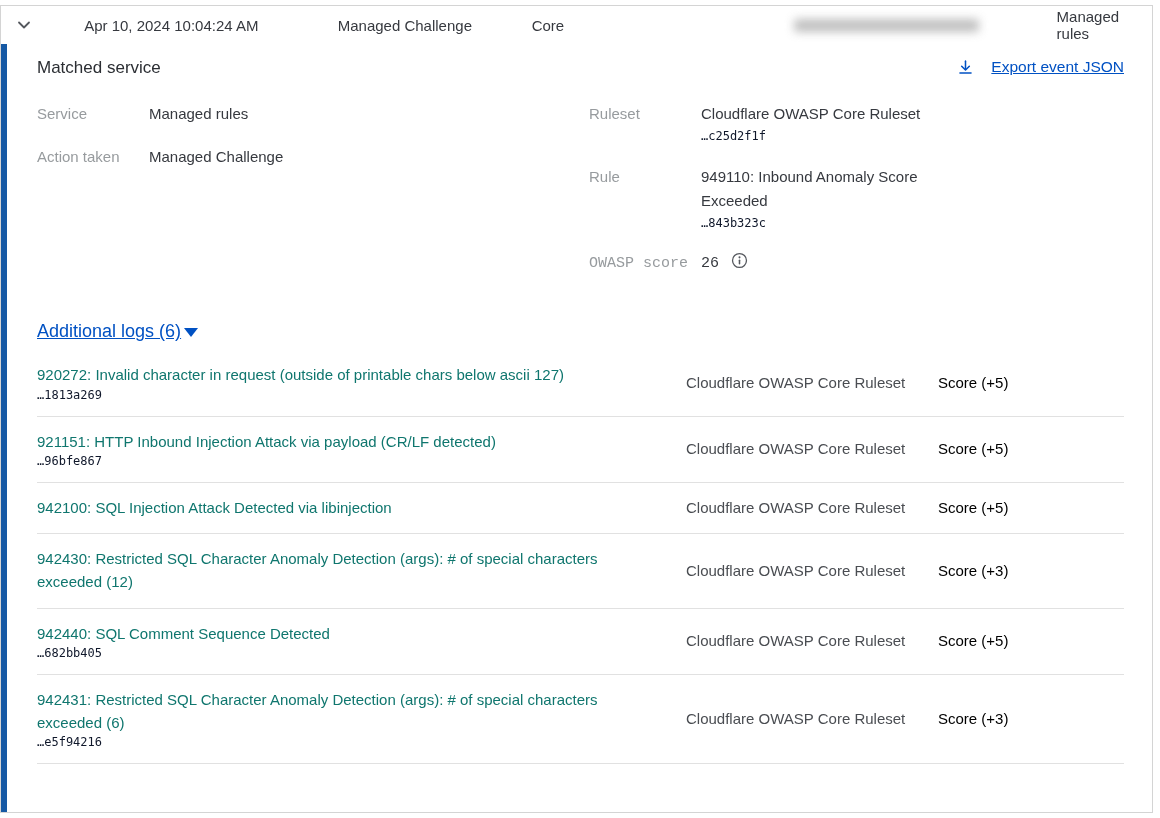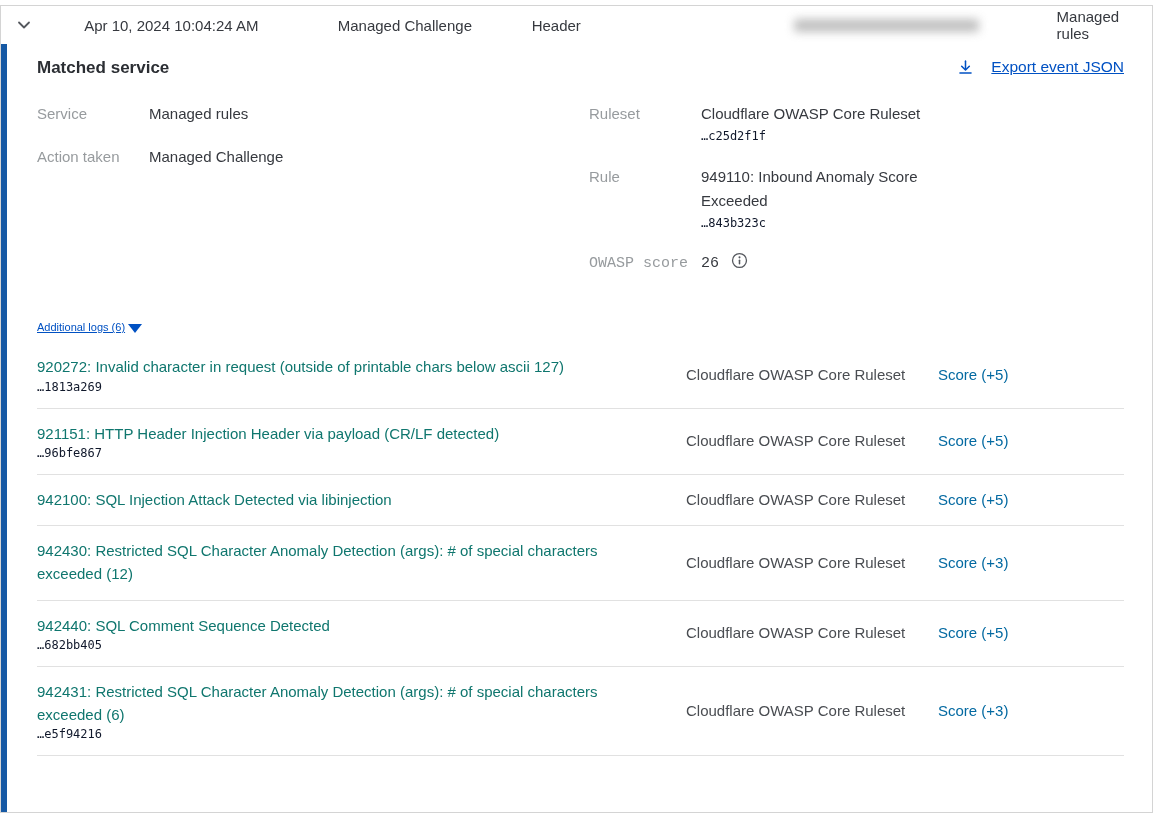--- a/index.html
+++ b/index.html
@@ -33,72 +33,72 @@
   .col-service{ margin-left:38px; }
   
   .panel{
     border-left:6px solid #1659a4;
     height:770px;
     padding:14px 28px 0 30px;
   }
   .panel-header{
     display:flex; justify-content:space-between; align-items:flex-start;
   }
-  .panel-title{ font-size:17px; font-weight:700; color:#2b2e33; }
+  .panel-title{ font-size:17px; font-weight:400; color:#2b2e33; }
   .export-link{
     display:flex; align-items:center; gap:17px;
     color:#0051c3; font-size:15.5px; text-decoration:none; cursor:pointer;
   }
   .export-link .label{ text-decoration:underline; }
   
   .details{ display:flex; margin-top:24px; }
   .details-left{ width:552px; }
   .details-right{ width:500px; }
   .field{ display:flex; margin-bottom:19px; line-height:1.6; }
   .field .lbl{ width:112px; color:#979b9e; flex-shrink:0; }
   .field .val{ color:#36393f; max-width:240px; }
   .hash{ font-family:"DejaVu Sans Mono", monospace; font-size:12px; color:#0f172a; margin-top:1px; }
   .owasp-val{ display:flex; gap:12px; }
   .info-icon{ display:inline-flex; cursor:pointer; }
   
   .logs-toggle{
     margin-top:26px; display:inline-flex; align-items:center;
-    color:#0051c3; font-size:11px; cursor:pointer; text-decoration:none;
+    color:#0051c3; font-size:18px; cursor:pointer; text-decoration:none;
   }
   .logs-toggle .label{ text-decoration:underline; }
   .tri-down{
     width:0; height:0; margin-left:3px; margin-top:2px;
     border-left:7px solid transparent; border-right:7px solid transparent;
     border-top:9px solid #0051c3;
   }
   .logs-table{ margin-top:8px; }
   .log-row{
     display:flex; align-items:center;
     border-bottom:1px solid #e1e1e1;
     padding:13px 0 14px 0;
   }
   .log-main{ flex:1; max-width:622px; }
   .log-desc{ color:#0f766e; line-height:1.55; }
   .log-ruleset{ width:252px; margin-left:27px; color:#4a4d52; }
-  .log-score{ width:118px; color:#0369a1; }
+  .log-score{ width:118px; color:#000000; }
 </style>
 </head>
 <body>
 
 <div class="event-cell">
 
   <div class="summary-row">
     <button class="chevron-btn" aria-label="collapse">
       <svg width="16" height="16" viewBox="0 0 16 16">
         <polyline points="3,5.5 8,10.5 13,5.5" fill="none" stroke="#55585e" stroke-width="1.8" stroke-linecap="round" stroke-linejoin="round"></polyline>
       </svg>
     </button>
     <span class="col-time">Apr 10, 2024 10:04:24 AM</span>
     <span class="col-action">Managed Challenge</span>
-    <span class="col-country">Header</span>
+    <span class="col-country">Core</span>
     <span class="blur-blob"></span>
     <span class="col-service">Managed rules</span>
   </div>
 
   <div class="panel">
 
     <div class="panel-header">
       <div class="panel-title">Matched service</div>
       <a class="export-link">
         <svg width="17" height="17" viewBox="0 0 20 20">
@@ -163,21 +163,21 @@
     <div class="log-main">
       <div class="log-desc">920272: Invalid character in request (outside of printable chars below ascii 127)</div>
       <div class="hash">…1813a269</div>
     </div>
     <div class="log-ruleset">Cloudflare OWASP Core Ruleset</div>
     <div class="log-score">Score (+5)</div>
   </div>
 
   <div class="log-row">
     <div class="log-main">
-      <div class="log-desc">921151: HTTP Header Injection Header via payload (CR/LF detected)</div>
+      <div class="log-desc">921151: HTTP Inbound Injection Attack via payload (CR/LF detected)</div>
       <div class="hash">…96bfe867</div>
     </div>
     <div class="log-ruleset">Cloudflare OWASP Core Ruleset</div>
     <div class="log-score">Score (+5)</div>
   </div>
 
   <div class="log-row">
     <div class="log-main">
       <div class="log-desc">942100: SQL Injection Attack Detected via libinjection</div>
     </div>

